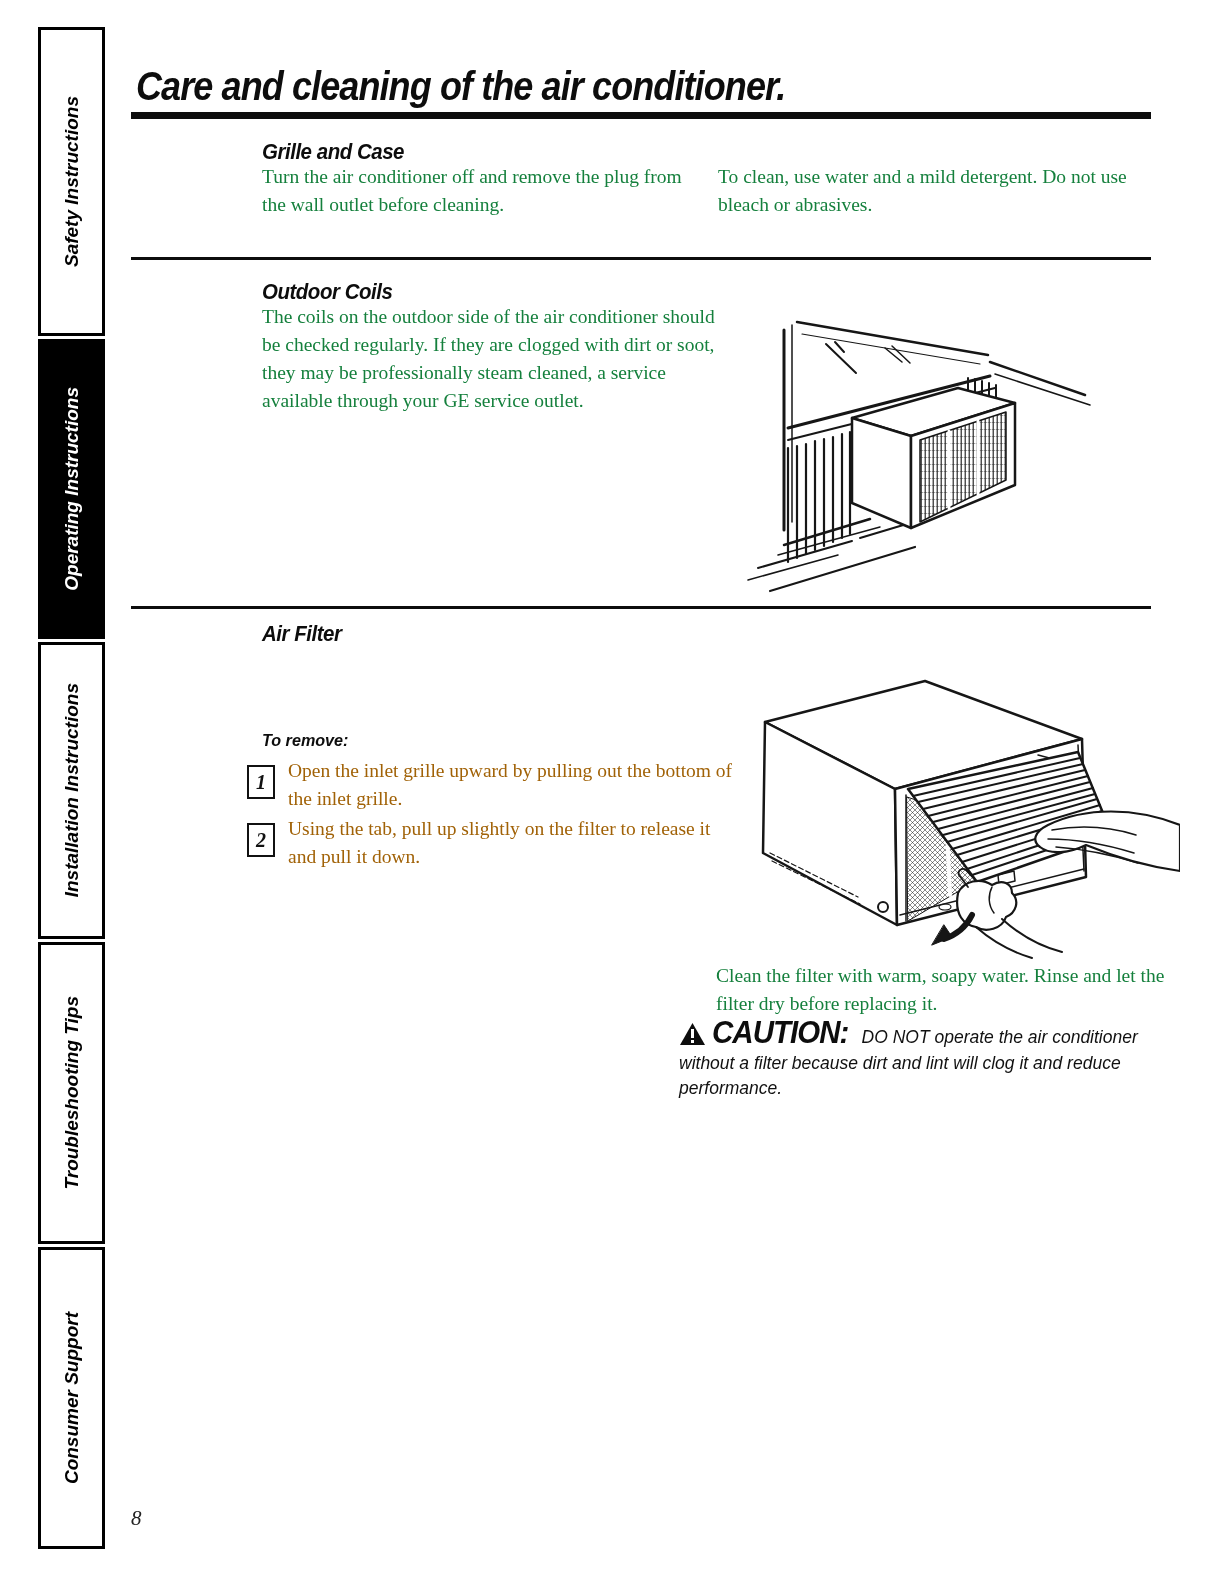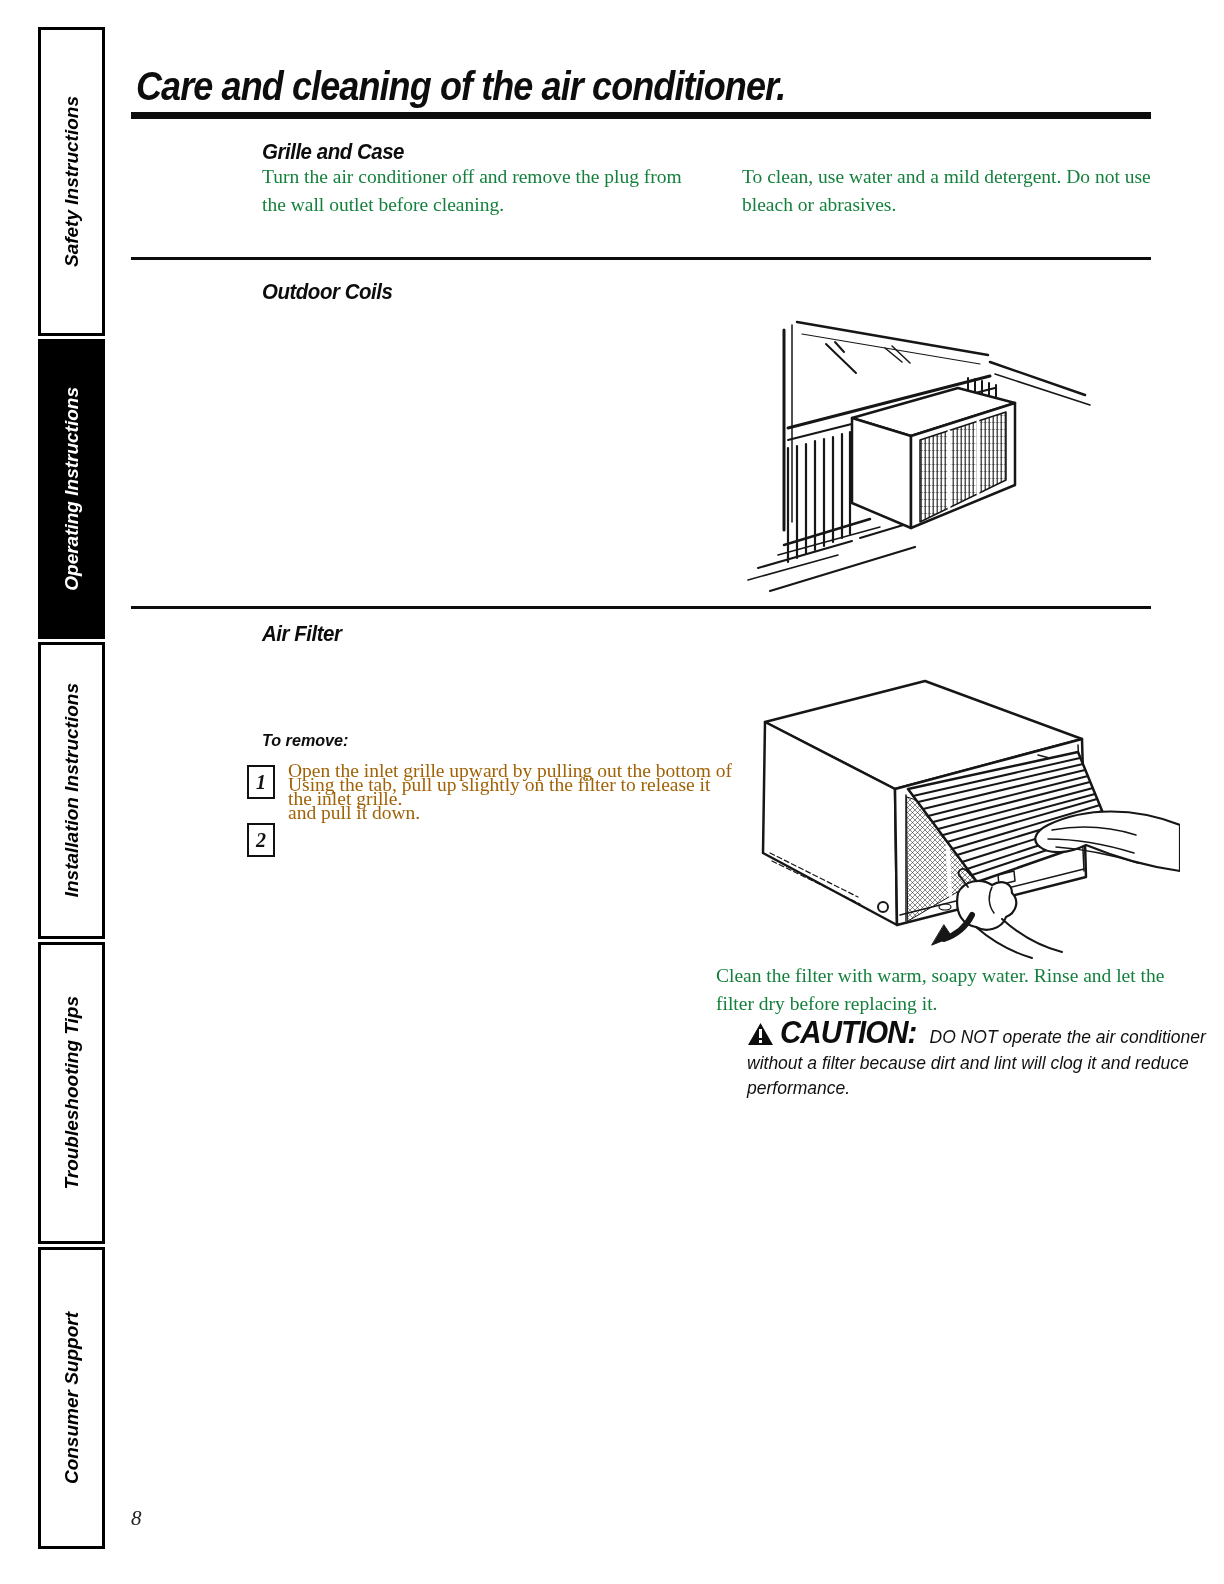--- a/index.html
+++ b/index.html
@@ -29,33 +29,33 @@
   h2{position:absolute;margin:0;font:italic 700 22px "Liberation Sans",sans-serif;
      letter-spacing:-.5px;transform:scaleX(.93);transform-origin:left center;color:#0d0d0d;}
   .h-grille{left:262px;top:139px;}
   .h-coils{left:262px;top:279px;}
   .h-filter{left:262px;top:621px;}
   h3{position:absolute;left:262px;top:731px;margin:0;
      font:italic 700 17px "Liberation Sans",sans-serif;transform:scaleX(.95);
      transform-origin:left center;color:#0d0d0d;}
   p.body{position:absolute;margin:0;font-size:19.5px;line-height:28px;color:#15803d;}
   .grille-c1{left:262px;top:163px;width:432px;}
-  .grille-c2{left:742px;top:163px;width:452px;}
+  .grille-c2{left:718px;top:163px;width:452px;}
   .coils-b{left:262px;top:303px;width:466px;}
   .filter-b{left:262px;top:645px;width:432px;}
   .clean-note{left:716px;top:962px;width:462px;}
   
   .stepbox{position:absolute;left:247px;width:24px;height:30px;border:2.5px solid #111;
            display:flex;align-items:center;justify-content:center;box-sizing:content-box;
            font:italic 700 20px "Liberation Serif",serif;color:#111;background:#fff;}
   .sb1{top:765px;} .sb2{top:823px;}
   .steptext{position:absolute;left:288px;margin:0;font-size:19.5px;line-height:28px;color:#a16207;}
-  .st1{top:757px;width:462px;} .st2{top:771px;width:432px;}
-  
-  .caution{position:absolute;left:747px;top:1015px;width:462px;margin:0;
+  .st1{top:757px;width:462px;} .st2{top:815px;width:432px;}
+  
+  .caution{position:absolute;left:679px;top:1015px;width:462px;margin:0;
            font:italic 400 17.5px "Liberation Sans",sans-serif;line-height:25px;color:#111;}
   .caution-icon{display:inline-block;vertical-align:-3px;margin-right:6px;}
   .caution-word{font:italic 800 31px "Liberation Sans",sans-serif;letter-spacing:-1px;
                 display:inline-block;transform:scaleX(.95);transform-origin:left bottom;
                 margin-right:6px;color:#0d0d0d;}
   
   .illu{position:absolute;}
   .illu1{left:740px;top:300px;}
   .illu2{left:740px;top:675px;}
   
@@ -87,20 +87,21 @@
   <h1>Care and cleaning of the air conditioner.</h1>
   <div class="rule thick"></div>
 
   <h2 class="h-grille">Grille and Case</h2>
   <p class="body grille-c1">Turn the air conditioner off and remove the plug from the wall outlet before cleaning.</p>
   <p class="body grille-c2">To clean, use water and a mild detergent. Do not use bleach or abrasives.</p>
 
   <div class="rule r1"></div>
 
   <h2 class="h-coils">Outdoor Coils</h2>
+  <p class="body coils-b">The coils on the outdoor side of the air conditioner should be checked regularly. If they are clogged with dirt or soot, they may be professionally steam cleaned, a service available through your GE service outlet.</p>
 
   <svg class="illu illu1" width="420" height="300" viewBox="0 0 420 300" fill="none" stroke="#161616" stroke-linecap="round" stroke-linejoin="round">
     <defs>
       <pattern id="coils" width="4" height="7" patternUnits="userSpaceOnUse">
         <line x1="1.2" y1="0" x2="1.2" y2="7" stroke="#161616" stroke-width="1.1"></line>
         <line x1="0" y1="3.5" x2="4" y2="3.5" stroke="#161616" stroke-width="0.4" stroke-dasharray="1 1"></line>
       </pattern>
     </defs>
 
     <line x1="44" y1="30" x2="44" y2="230" stroke-width="3"></line>

